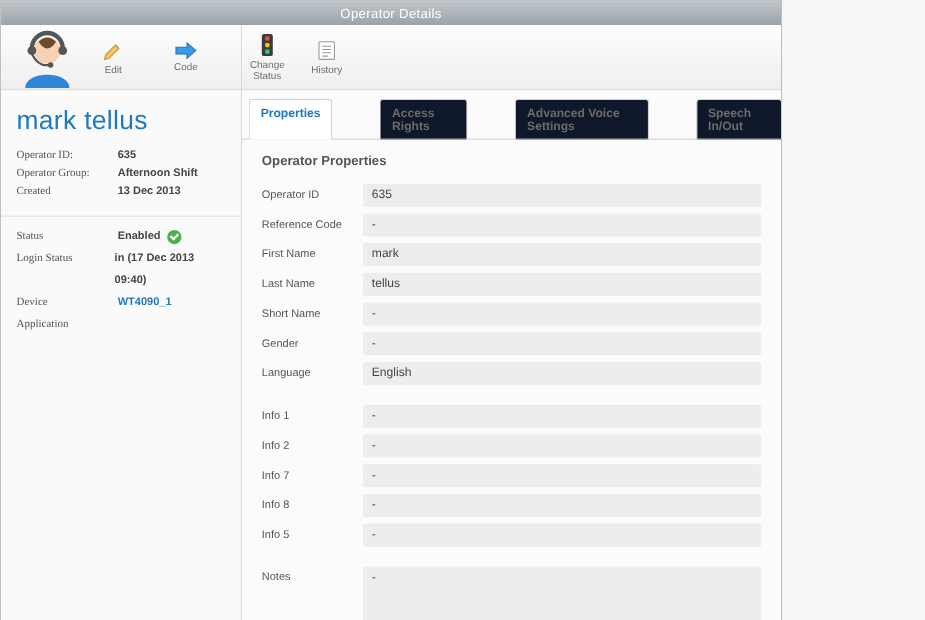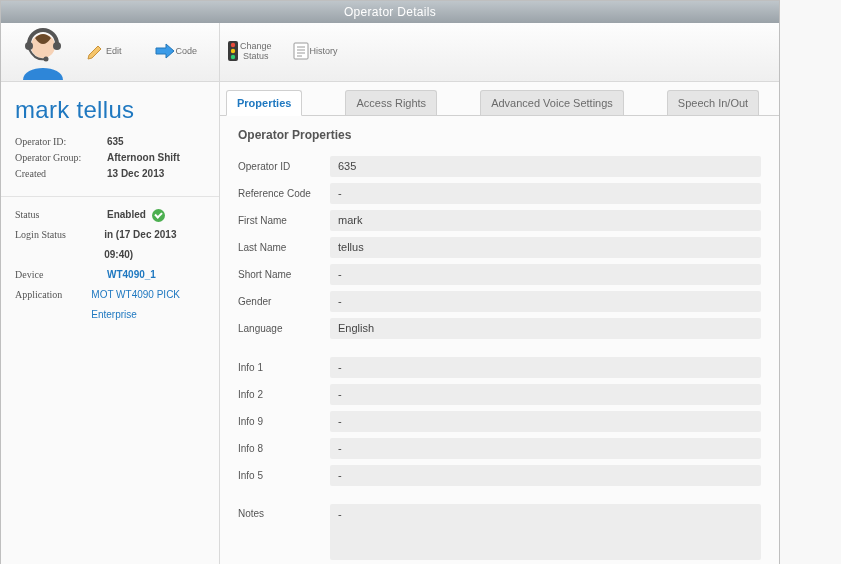--- a/index.html
+++ b/index.html
@@ -7,21 +7,21 @@
     padding: 0;
     width: 841px;
     height: 564px;
     font-family: Arial, Helvetica, sans-serif;
     font-size: 11px;
     color: #4a4a4a;
     background: #f8f8f8;
     overflow: hidden;
   }
   .window {
-    width: 780px;
+    width: 711px;
     height: 564px;
     border: 1px solid #bfbfbf;
     box-sizing: border-box;
     display: flex;
     flex-direction: column;
     background: #f8f8f8;
   }
   .titlebar {
     height: 22px;
     background: linear-gradient(to bottom, #bfc6cb 0%, #9aa2a8 100%);
@@ -49,21 +49,21 @@
     height: 58px;
     border-bottom: 1px solid #d9d9d9;
     background: linear-gradient(to bottom, #fdfdfd, #efefef);
     display: flex;
     align-items: center;
     padding-left: 85px;
     gap: 32px;
   }
   .tool {
     display: flex;
-    flex-direction: row;
+    flex-direction: column;
     align-items: center;
     font-size: 9px;
     color: #6e6e6e;
     cursor: pointer;
     line-height: 1.1;
     text-align: center;
     min-width: 34px;
   }
   .tool svg { margin-bottom: 3px; }
   .avatar-box {
@@ -119,25 +119,26 @@
   .tabbar {
     display: flex;
     margin: 8px 0 0 6px;
     font-size: 11px;
     gap: 44px;
   }
   .tab {
     padding: 6px 10px;
     border: 1px solid #d0d0d0;
     border-bottom: none;
-    background: #e5e5e5;
+    background: #0f172a;
     color: #6b6b6b;
     cursor: pointer;
     margin-right: -1px;
     border-radius: 3px 3px 0 0;
+    font-weight: bold;
   }
   .tab.active {
     background: #fff;
     color: #1f78c0;
     font-weight: bold;
     border-bottom: 1px solid #fff;
     position: relative;
     z-index: 2;
   }
   .tabline {
@@ -253,21 +254,20 @@
         <div class="kv-row" style="line-height:20px;">
           <span class="k">Login Status</span>
           <span class="v">in (17 Dec 2013 09:40)</span>
         </div>
         <div class="kv-row" style="line-height:20px;">
           <span class="k">Device</span>
           <span class="v link">WT4090_1</span>
         </div>
         <div class="kv-row" style="line-height:20px;">
           <span class="k">Application</span>
-          <span class="v link" style="font-weight:normal;">MOT WT4090 PICK Enterprise</span>
         </div>
       </div>
     </div>
 
     <div class="main">
       <div class="main-toolbar">
         <div style="display:flex; align-items:center; height:100%; padding-left:6px; gap:20px;">
           <div class="tool">
             <svg width="14" height="22" viewBox="0 0 14 22">
               <rect x="2" y="1" width="10" height="20" rx="2" fill="#3a3a3a"></rect>
@@ -335,21 +335,21 @@
         <div id="props-info">
             <div class="prop-row gap-above">
               <div class="prop-label">Info 1</div>
               <div class="prop-value">-</div>
             </div>
             <div class="prop-row">
               <div class="prop-label">Info 2</div>
               <div class="prop-value">-</div>
             </div>
             <div class="prop-row">
-              <div class="prop-label">Info 9</div>
+              <div class="prop-label">Info 7</div>
               <div class="prop-value">-</div>
             </div>
             <div class="prop-row">
               <div class="prop-label">Info 8</div>
               <div class="prop-value">-</div>
             </div>
             <div class="prop-row">
               <div class="prop-label">Info 5</div>
               <div class="prop-value">-</div>
             </div>

